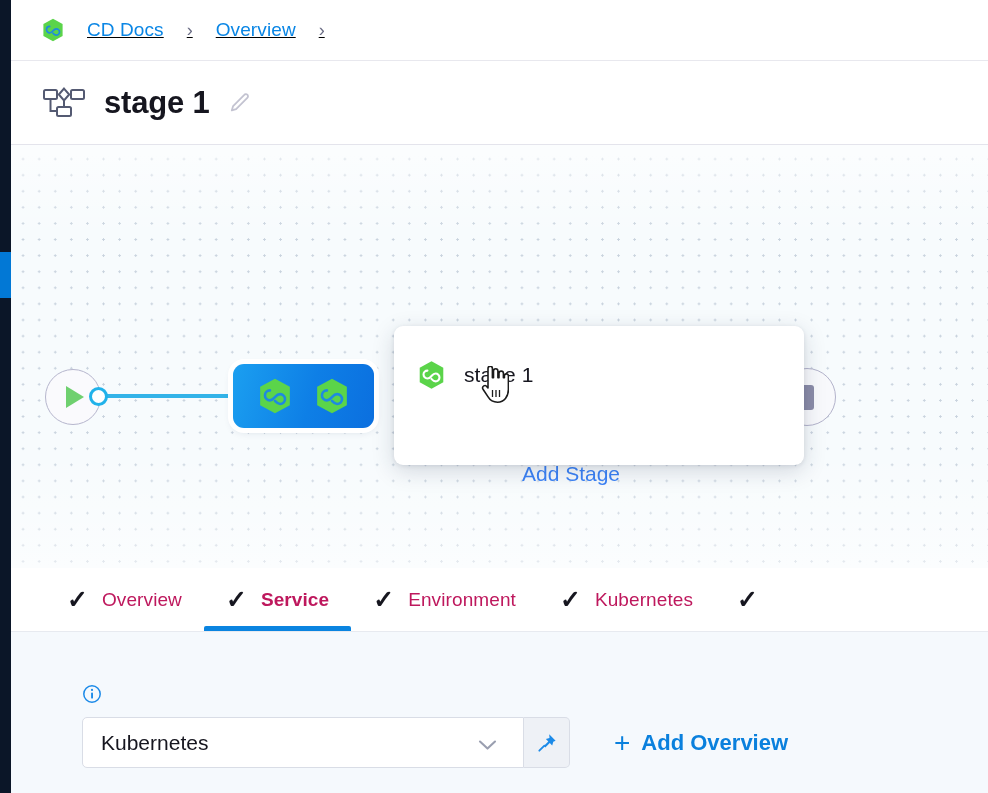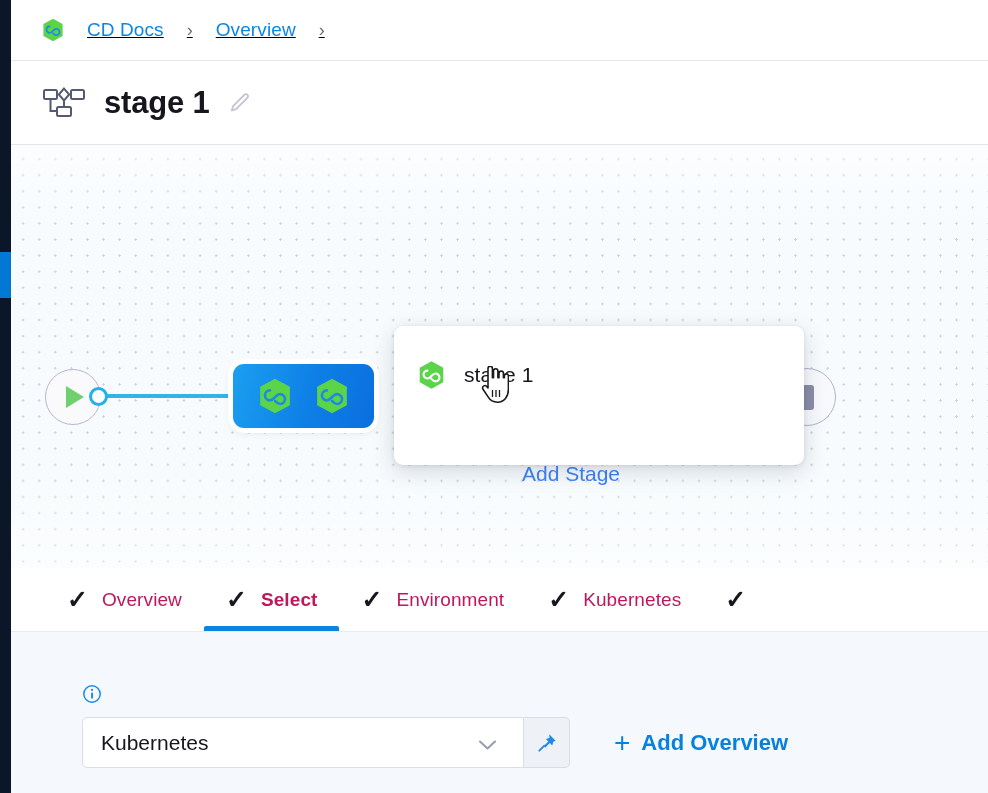--- a/index.html
+++ b/index.html
@@ -325,21 +325,21 @@
     </svg>
   </span>
 
   <div class="tabbar">
     <div class="tab">
       <span class="tab-check">✓</span>
       <span class="tab-label">Overview</span>
     </div>
     <div class="tab active">
       <span class="tab-check">✓</span>
-      <span class="tab-label">Select</span>
+      <span class="tab-label">Service</span>
     </div>
     <div class="tab">
       <span class="tab-check">✓</span>
       <span class="tab-label">Environment</span>
     </div>
     <div class="tab">
       <span class="tab-check">✓</span>
       <span class="tab-label">Kubernetes</span>
     </div>
     <div class="tab">

